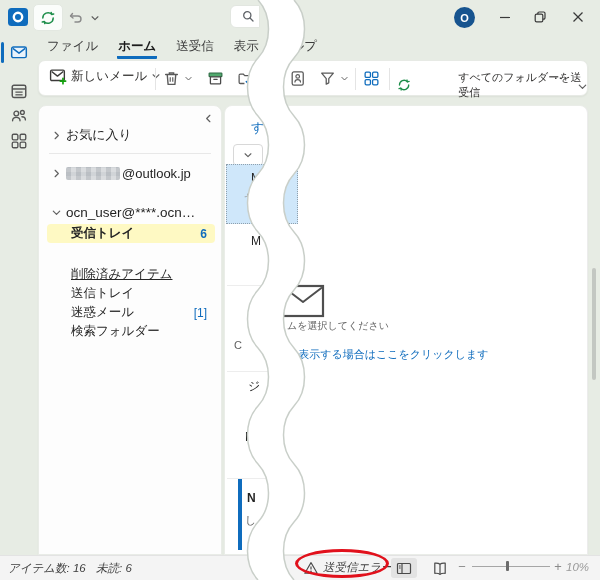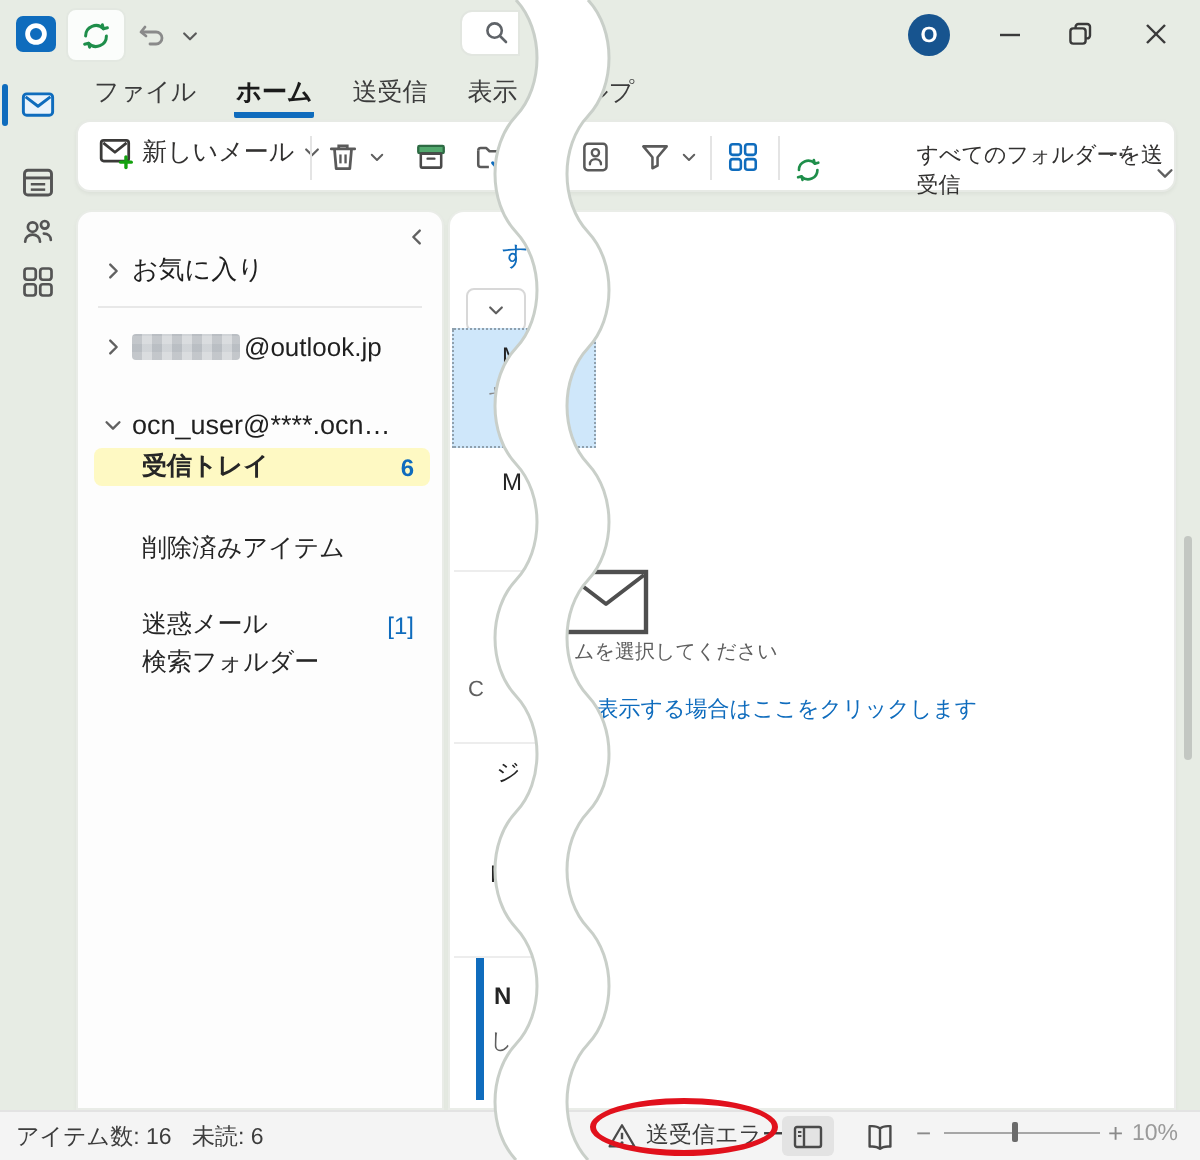--- a/index.html
+++ b/index.html
@@ -54,21 +54,21 @@
            border-radius:4px;display:flex;align-items:center;justify-content:center;}
   .selitem{position:absolute;left:1px;top:58px;width:72px;height:60px;background:#cfe7fa;border:1px dotted #8fa0ad;box-sizing:border-box;}
   .lfrag{position:absolute;font-size:12px;color:#242424;}
   .ldiv{position:absolute;left:2px;width:72px;height:1px;background:#ededed;}
   .unreadbar{position:absolute;left:13px;top:373px;width:4px;height:71px;background:#0f6cbd;}
   .bigenv{position:absolute;left:56px;top:178px;}
   .prompt{position:absolute;left:62px;top:213px;font-size:10px;color:#5f5f5f;white-space:nowrap;}
   .linkfrag{position:absolute;left:62px;top:241px;font-size:11px;color:#0f6cbd;white-space:nowrap;}
   .scrollthumb{left:592px;top:268px;width:4px;height:112px;background:#c3c7c2;border-radius:2px;}
   
-  .statusbar{left:0;top:555px;width:600px;height:25px;background:#f4f4f4;border-top:1px solid #e3e3e3;box-sizing:border-box;}
+  .statusbar{left:0;top:555px;width:600px;height:25px;background:#f4f4f4;border-top:1px solid #e3e3e3;box-sizing:border-box;font-style:italic;}
   .sb-text{position:absolute;top:5px;font-size:11.5px;color:#3d3d3d;}
   .sb-err{position:absolute;left:304px;top:4px;display:flex;align-items:center;gap:5px;font-size:11.5px;color:#3d3d3d;}
   .viewbtn{position:absolute;top:2px;width:26px;height:20px;display:flex;align-items:center;justify-content:center;border-radius:3px;}
   .viewbtn.selected{background:#e3e3e3;}
   .zoomline{position:absolute;left:472px;top:566px;width:78px;height:1px;background:#a6a6a6;}
   .zoomthumb{position:absolute;left:506px;top:561px;width:3px;height:10px;background:#6b6b6b;border-radius:1px;}
   .zoomsign{position:absolute;top:3px;font-size:13px;color:#8a8a8a;}
   .zoomlevel{position:absolute;left:566px;top:5px;font-size:11.5px;color:#9a9a9a;}
   
   .tear{left:0;top:0;z-index:40;pointer-events:none;}
@@ -355,22 +355,26 @@
     <div class="fp-row" style="top:99px;font-size:13.5px;">
       <svg class="ic" width="11" height="11" viewBox="0 0 12 12" style="color:#616161">
           <use href="#i-chevdown"></use>
         </svg>
       <span>ocn_user@****.ocn…</span>
     </div>
     <div class="folder-row selected" style="top:118px;">
       <span>受信トレイ</span>
       <span class="fcount">6</span>
     </div>
-    <div class="folder-row" style="top:159px;">
+    <div class="folder-row" style="top:159px;text-decoration:underline;">
       <span>削除済みアイテム</span>
+      <span class="fcount"></span>
+    </div>
+    <div class="folder-row" style="top:178px;">
+      <span>送信トレイ</span>
       <span class="fcount"></span>
     </div>
     <div class="folder-row" style="top:197px;">
       <span>迷惑メール</span>
       <span class="fcount" style="font-weight:normal;">[1]</span>
     </div>
     <div class="folder-row" style="top:216px;">
       <span>検索フォルダー</span>
       <span class="fcount"></span>
     </div>

